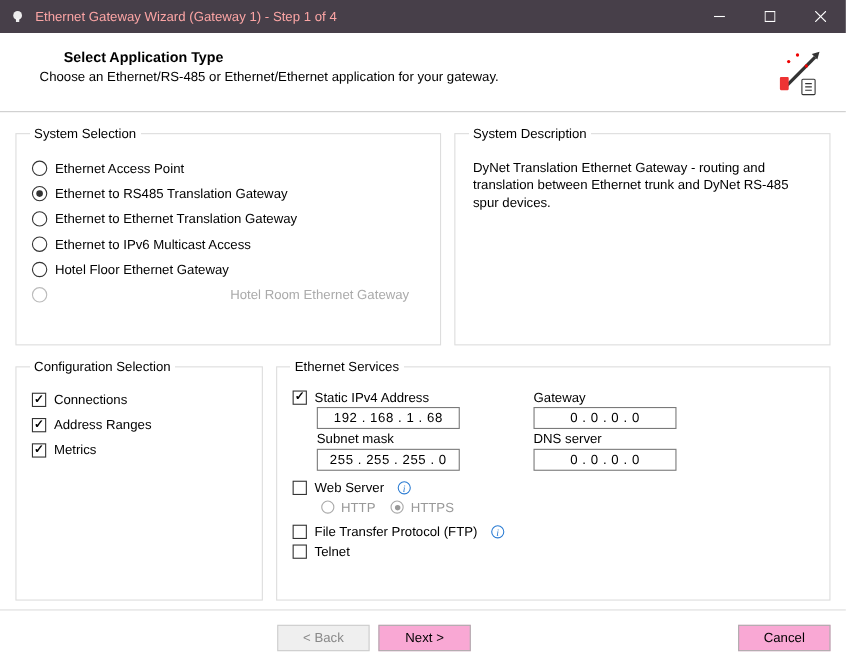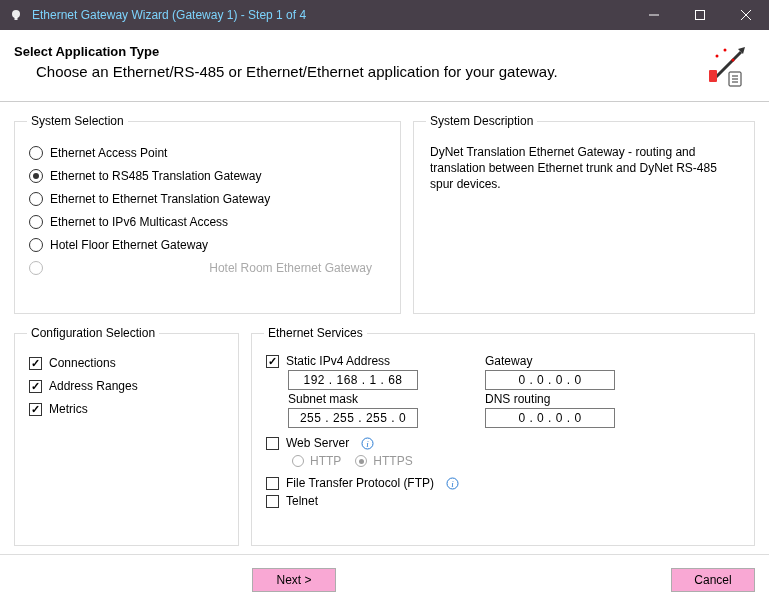--- a/index.html
+++ b/index.html
@@ -8,21 +8,21 @@
     font-family: "Segoe UI", Tahoma, sans-serif;
     font-size: 12px;
     background: #fff;
     color: #000;
     width: 769px;
     height: 604px;
     overflow: hidden;
   }
   .titlebar {
     background: #473f49;
-    color: #7dd3fc;
+    color: #fca5a5;
     height: 30px;
     display: flex;
     align-items: center;
     padding-left: 8px;
   }
   .titlebar .app-icon {
     width: 16px; height: 16px;
     margin-right: 8px;
     display: flex; align-items: center; justify-content: center;
   }
@@ -35,22 +35,22 @@
 
   .header {
     display: flex;
     padding: 14px 20px 12px 14px;
     border-bottom: 1px solid #ccc;
     align-items: flex-start;
     background: #fff;
     height: 72px;
   }
   .header-text { flex: 1; }
-  .header-title { font-weight: bold; font-size: 13px; margin-bottom: 4px; }
-  .header-sub { font-size: 15px; padding-left: 22px; }
+  .header-title { font-weight: bold; font-size: 13px; margin-bottom: 4px; margin-left: 44px; }
+  .header-sub { font-size: 12px; padding-left: 22px; }
   .wizard-icon { width: 44px; height: 44px; position: relative; }
 
   .content {
     padding: 12px 14px 8px 14px;
     height: 452px;
   }
   fieldset {
     border: 1px solid #ddd;
     border-radius: 0;
     padding: 10px 28px 12px 12px;
@@ -296,26 +296,27 @@
           </label>
           <label class="check-item" style="margin-top:2px">
             <span class="check-box"></span>
             <span>Telnet</span>
           </label>
         </div>
 
         <div class="eth-col right">
           <div class="field-label">Gateway</div>
           <div class="ip-input">0   .   0   .   0   .    0</div>
-          <div class="field-label">DNS routing</div>
+          <div class="field-label">DNS server</div>
           <div class="ip-input">0   .   0   .   0   .    0</div>
         </div>
       </div>
     </fieldset>
   </div>
 </div>
 
 <div class="button-bar">
   <div class="spacer-left"></div>
+  <button class="nav-btn" disabled="">&lt;  Back</button>
   <button class="nav-btn">Next  &gt;</button>
   <div class="spacer-mid"></div>
   <button class="nav-btn">Cancel</button>
 </div>
 
 </body></html>

